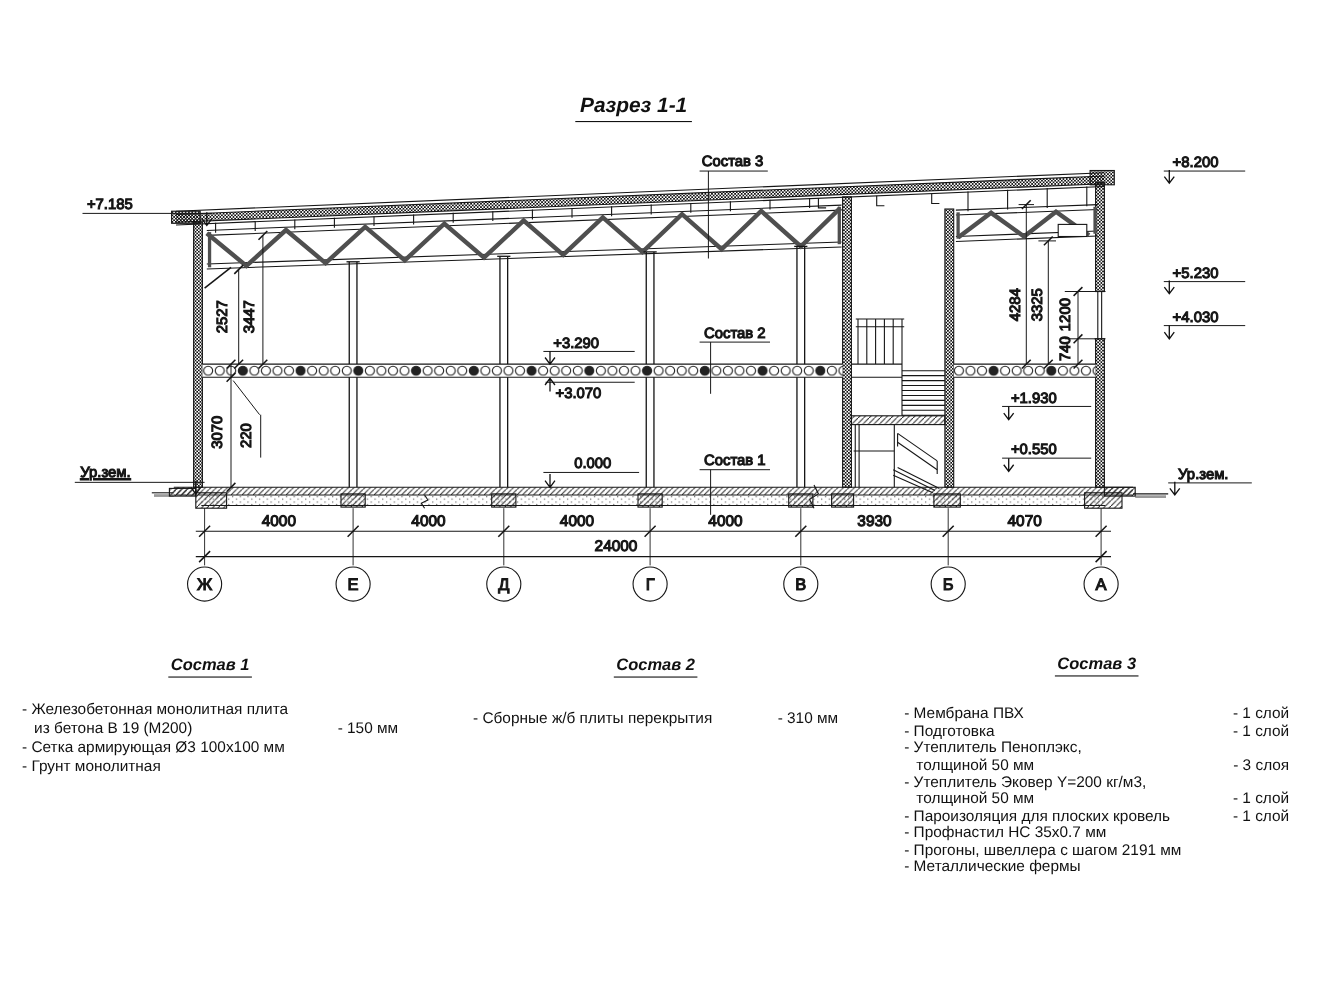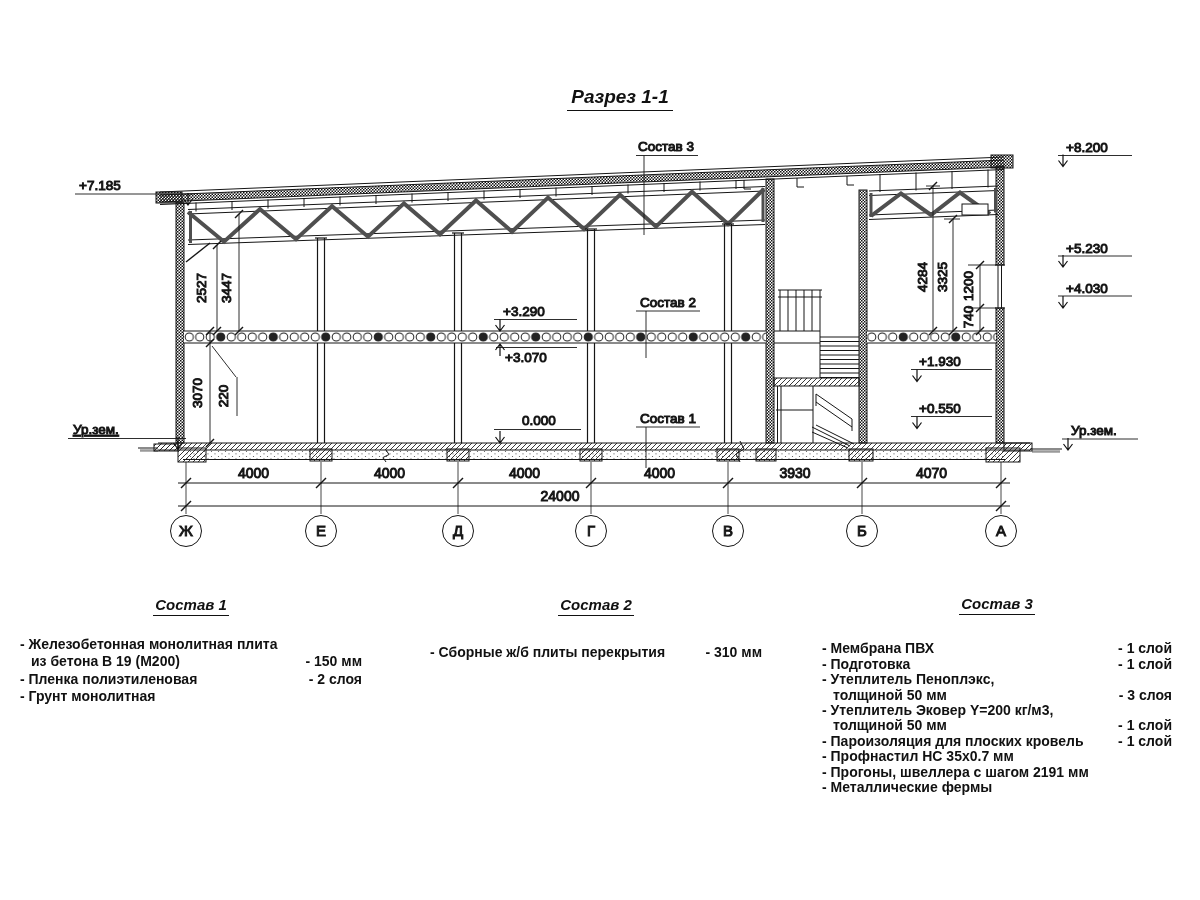--- a/index.html
+++ b/index.html
@@ -1,32 +1,32 @@
 <!DOCTYPE html>
 <html><head>
 <meta charset="utf-8">
 <style>
   html,body{margin:0;padding:0;background:#fff;}
   #page{position:relative;width:1200px;height:900px;background:#fff;overflow:hidden;
         font-family:"Liberation Sans",sans-serif;color:#111;}
-  #title{position:absolute;left:520px;top:86px;width:200px;text-align:center;
+  #title{position:absolute;left:476px;top:86px;width:200px;text-align:center;
          font-size:19px;font-style:italic;font-weight:bold;}
   #title span{border-bottom:1.6px solid #111;padding:0 4px 3px 4px;}
   svg text{font-family:"Liberation Sans",sans-serif;fill:#111;}
   .t{font-size:13.5px;}
   .dspan{font-size:14px;}
   .ax{font-size:15px;}
   .leg{position:absolute;font-size:14px;color:#111;}
   .leg1{left:20px;top:596px;width:342px;line-height:17.6px;}
   .leg2{left:430px;top:596px;width:332px;line-height:17.6px;}
   .leg3{left:822px;top:596px;width:350px;line-height:15.4px;}
   .ttl{font-style:italic;text-align:center;font-size:15px;font-weight:bold;}
   .ttl span{border-bottom:1.4px solid #111;padding:0 2px 2px 2px;}
   .leg1 .ttl{margin-bottom:22px;} .leg2 .ttl{margin-bottom:30px;} .leg3 .ttl{margin-bottom:30px;}
-  .row{display:flex;justify-content:space-between;align-items:flex-end;font-weight:bold;}
+  .row{display:flex;justify-content:space-between;align-items:flex-end;}
   .itext{white-space:nowrap;}
   .l2{padding-left:11px;}
   .ival{white-space:nowrap;padding-left:8px;}
 </style>
 </head>
 <body>
 
 <div id="page">
 
   <div id="title"><span>Разрез 1-1</span></div>
@@ -410,22 +410,21 @@
   <div class="leg leg1">
     <div class="ttl"><span>Состав 1</span></div>
     <div class="row">
       <div class="itext">
           <div>- Железобетонная  монолитная плита</div>
           <div class="l2">из бетона В 19 (М200)</div>
         </div>
       <div class="ival">- 150 мм</div>
     </div>
     <div class="row">
-      <div class="itext">- Пленка полиэтиленовая</div>
-      <div class="ival">-  2 слоя</div>
+      <div class="itext">- Сетка армирующая Ø3 100x100 мм</div>
     </div>
     <div class="row">
       <div class="itext">- Грунт монолитная</div>
     </div>
   </div>
 
   
   <div class="leg leg2">
     <div class="ttl"><span>Состав 2</span></div>
     <div class="row">

